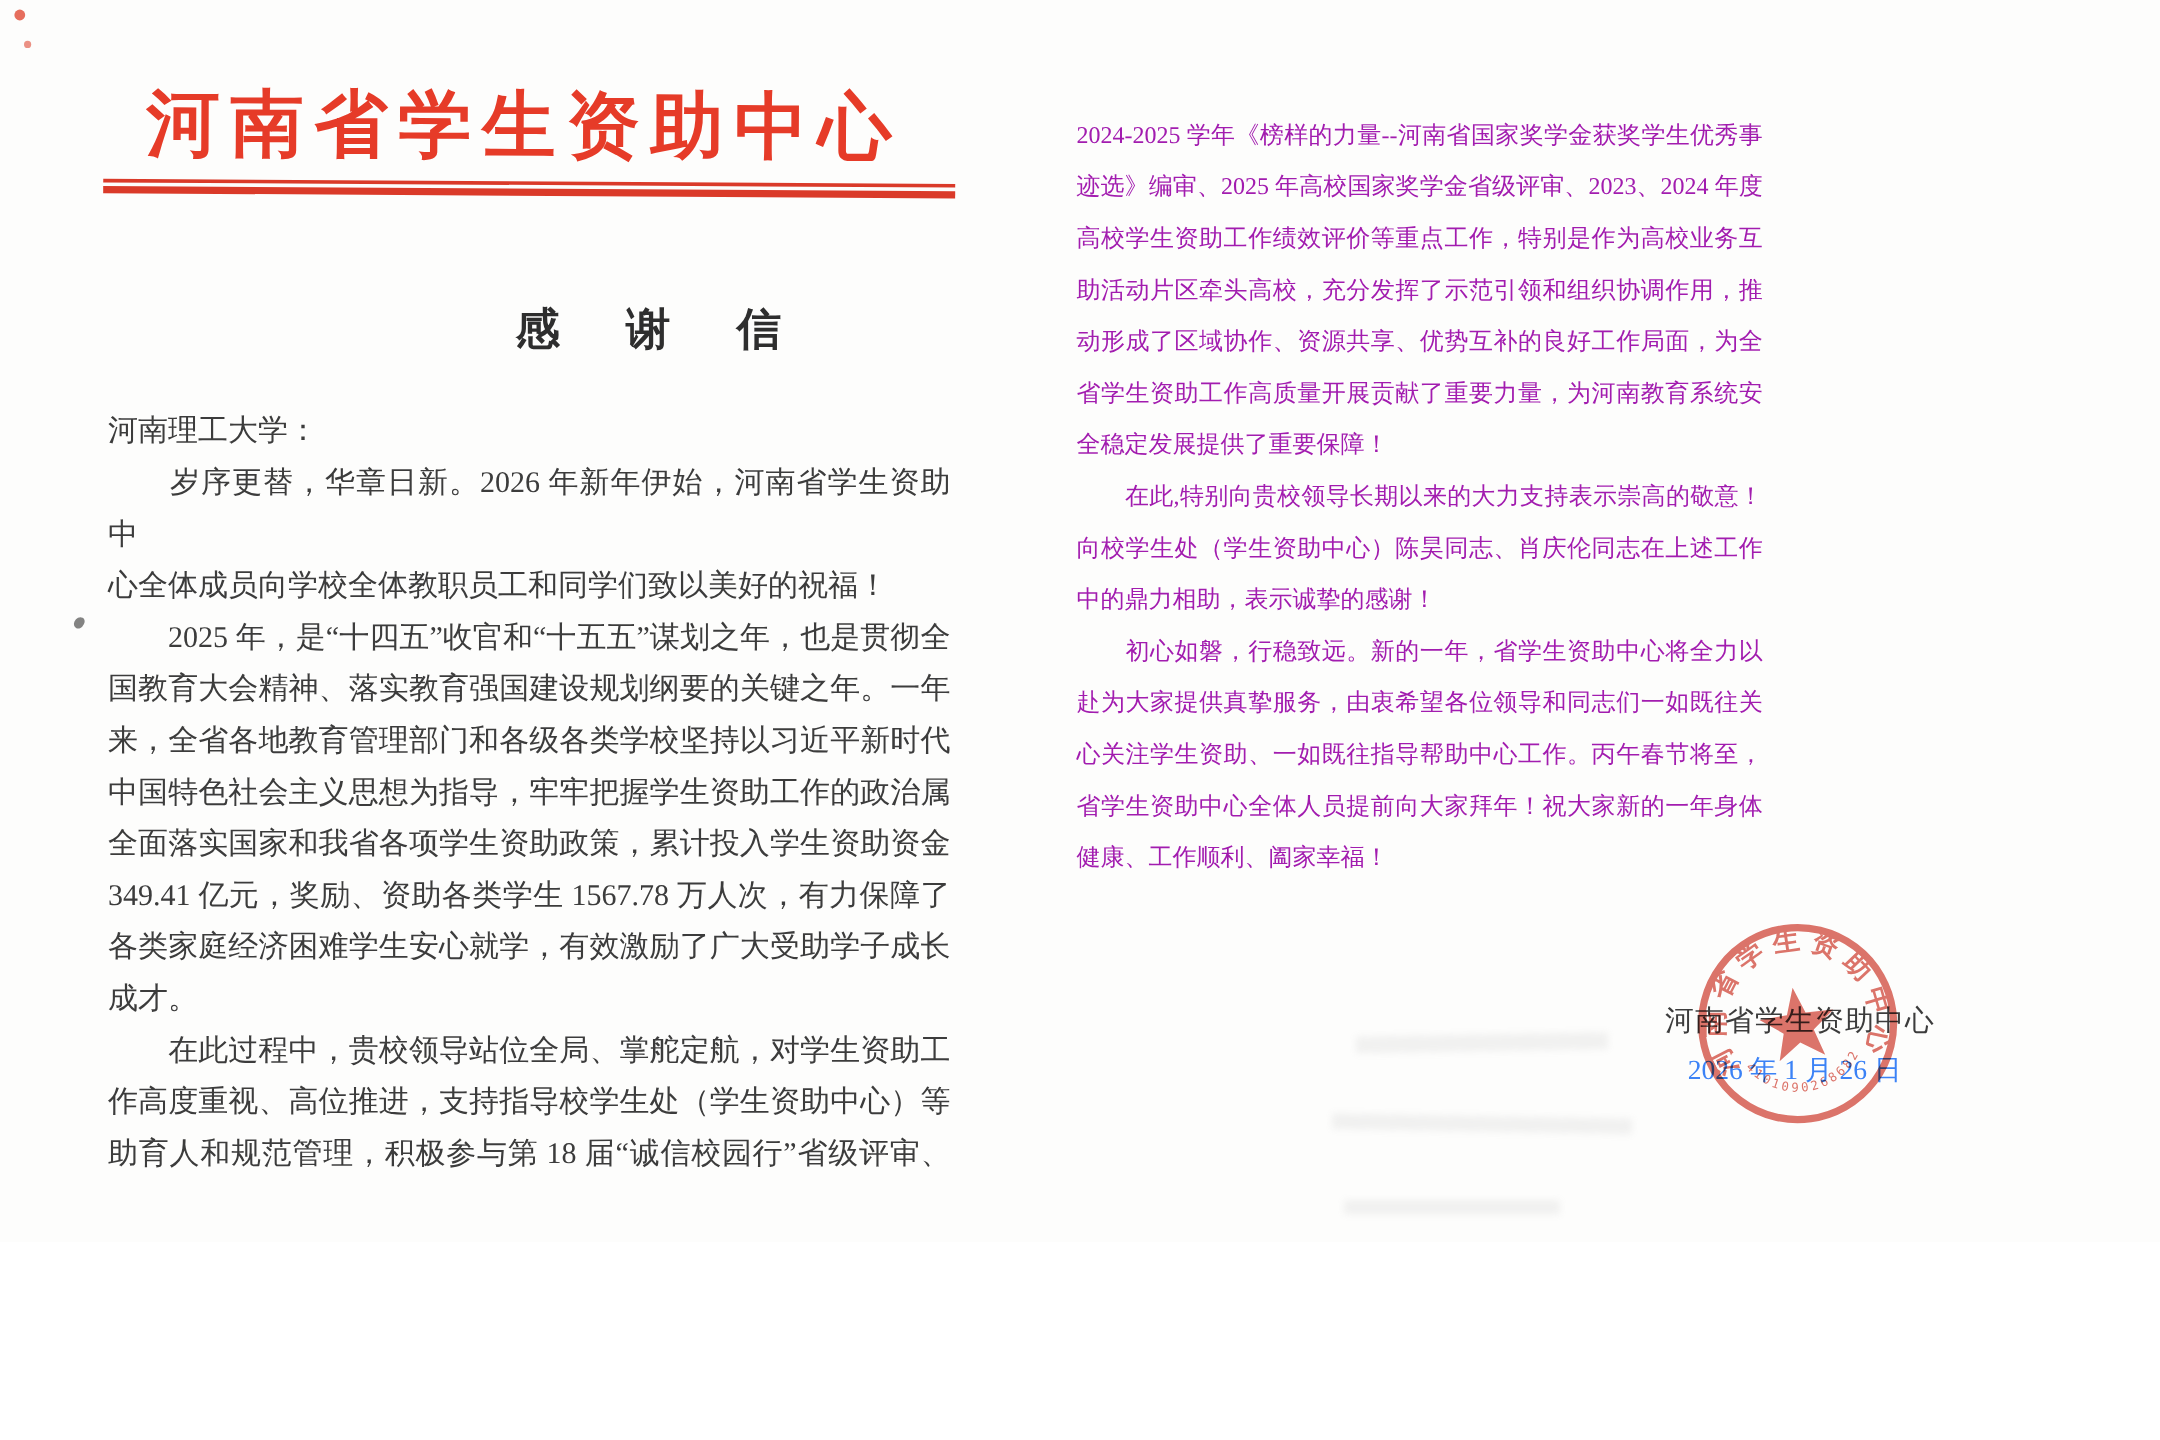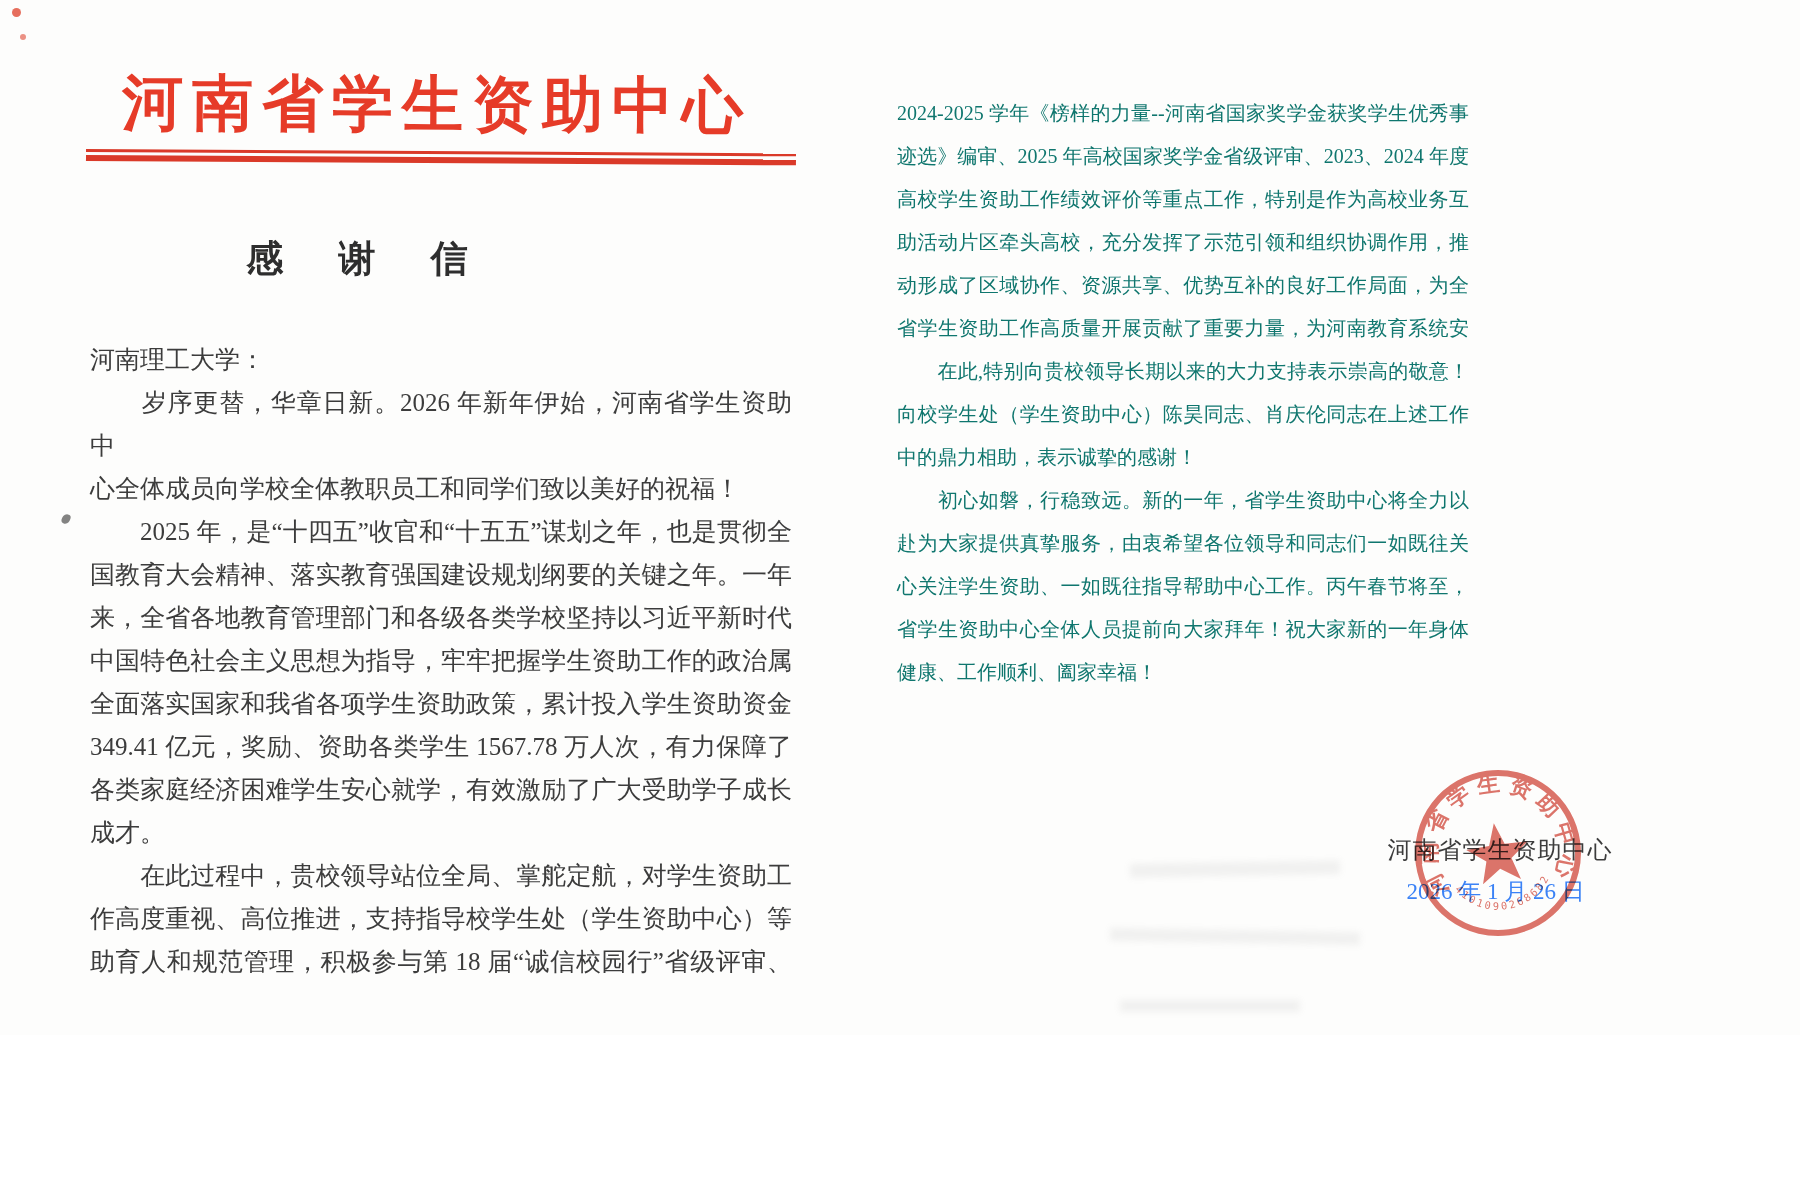--- a/index.html
+++ b/index.html
@@ -14,32 +14,32 @@
     font-size:61px; font-weight:900; letter-spacing:9px;
     color:#e63b28; white-space:nowrap; text-align:center;
     transform:rotate(0.3deg);
   }
   .rule { position:absolute; left:86px; width:710px; transform-origin:left center; }
   .rule-top { top:149px; transform:rotate(0.35deg); }
   .rule-bottom { top:1039px; width:714px; transform:rotate(0.55deg); }
   .rule .thin  { height:3px; background:#da3a29; margin-bottom:3px; }
   .rule .thick { height:6px; background:#da3a29; }
   .letter-title {
-    position:absolute; left:63px; top:234px; width:600px; text-align:center;
+    position:absolute; left:63px; top:250px; width:600px; text-align:right;
     font-size:37px; font-weight:bold; color:#2e2e2e;
     letter-spacing:12px; word-spacing:22px; white-space:nowrap;
   }
   
   .body-left {
     position:absolute; left:90px; top:328px; width:702px;
     font-size:25px; line-height:43px; color:#3c3c3c;margin-top:10px;
   }
   .body-right {
     position:absolute; left:897px; top:92px; width:572px;
-    font-size:20px; line-height:43px; color:#0f766e;
+    font-size:20px; line-height:43px; color:#a21caf;
   }
   .body-left div, .body-right div { white-space:nowrap; }
   .body-left div.fill, .body-right div.fill {
     white-space:normal; text-align:justify; text-align-last:justify;
   }
   
   .sig-org  { position:absolute; left:1380px; top:834px; width:240px; text-align:center;
               font-size:24px; color:#3c3c3c; letter-spacing:1px; white-space:nowrap; }
   .sig-date { position:absolute; left:1388px; top:876px; width:215px; text-align:center;
               font-size:23px; color:#3b82f6; white-space:nowrap; }
@@ -86,20 +86,21 @@
       <div class="fill">助育人和规范管理，积极参与第 18 届“诚信校园行”省级评审、</div>
     </div>
 
   <div class="body-right">
       <div class="fill">2024-2025 学年《榜样的力量--河南省国家奖学金获奖学生优秀事</div>
       <div class="fill">迹选》编审、2025 年高校国家奖学金省级评审、2023、2024 年度</div>
       <div class="fill">高校学生资助工作绩效评价等重点工作，特别是作为高校业务互</div>
       <div class="fill">助活动片区牵头高校，充分发挥了示范引领和组织协调作用，推</div>
       <div class="fill">动形成了区域协作、资源共享、优势互补的良好工作局面，为全</div>
       <div class="fill">省学生资助工作高质量开展贡献了重要力量，为河南教育系统安</div>
+      <div>全稳定发展提供了重要保障！</div>
       <div class="fill">　　在此,特别向贵校领导长期以来的大力支持表示崇高的敬意！</div>
       <div class="fill">向校学生处（学生资助中心）陈昊同志、肖庆伦同志在上述工作</div>
       <div>中的鼎力相助，表示诚挚的感谢！</div>
       <div class="fill">　　初心如磐，行稳致远。新的一年，省学生资助中心将全力以</div>
       <div class="fill">赴为大家提供真挚服务，由衷希望各位领导和同志们一如既往关</div>
       <div class="fill">心关注学生资助、一如既往指导帮助中心工作。丙午春节将至，</div>
       <div class="fill">省学生资助中心全体人员提前向大家拜年！祝大家新的一年身体</div>
       <div>健康、工作顺利、阖家幸福！</div>
     </div>
 

